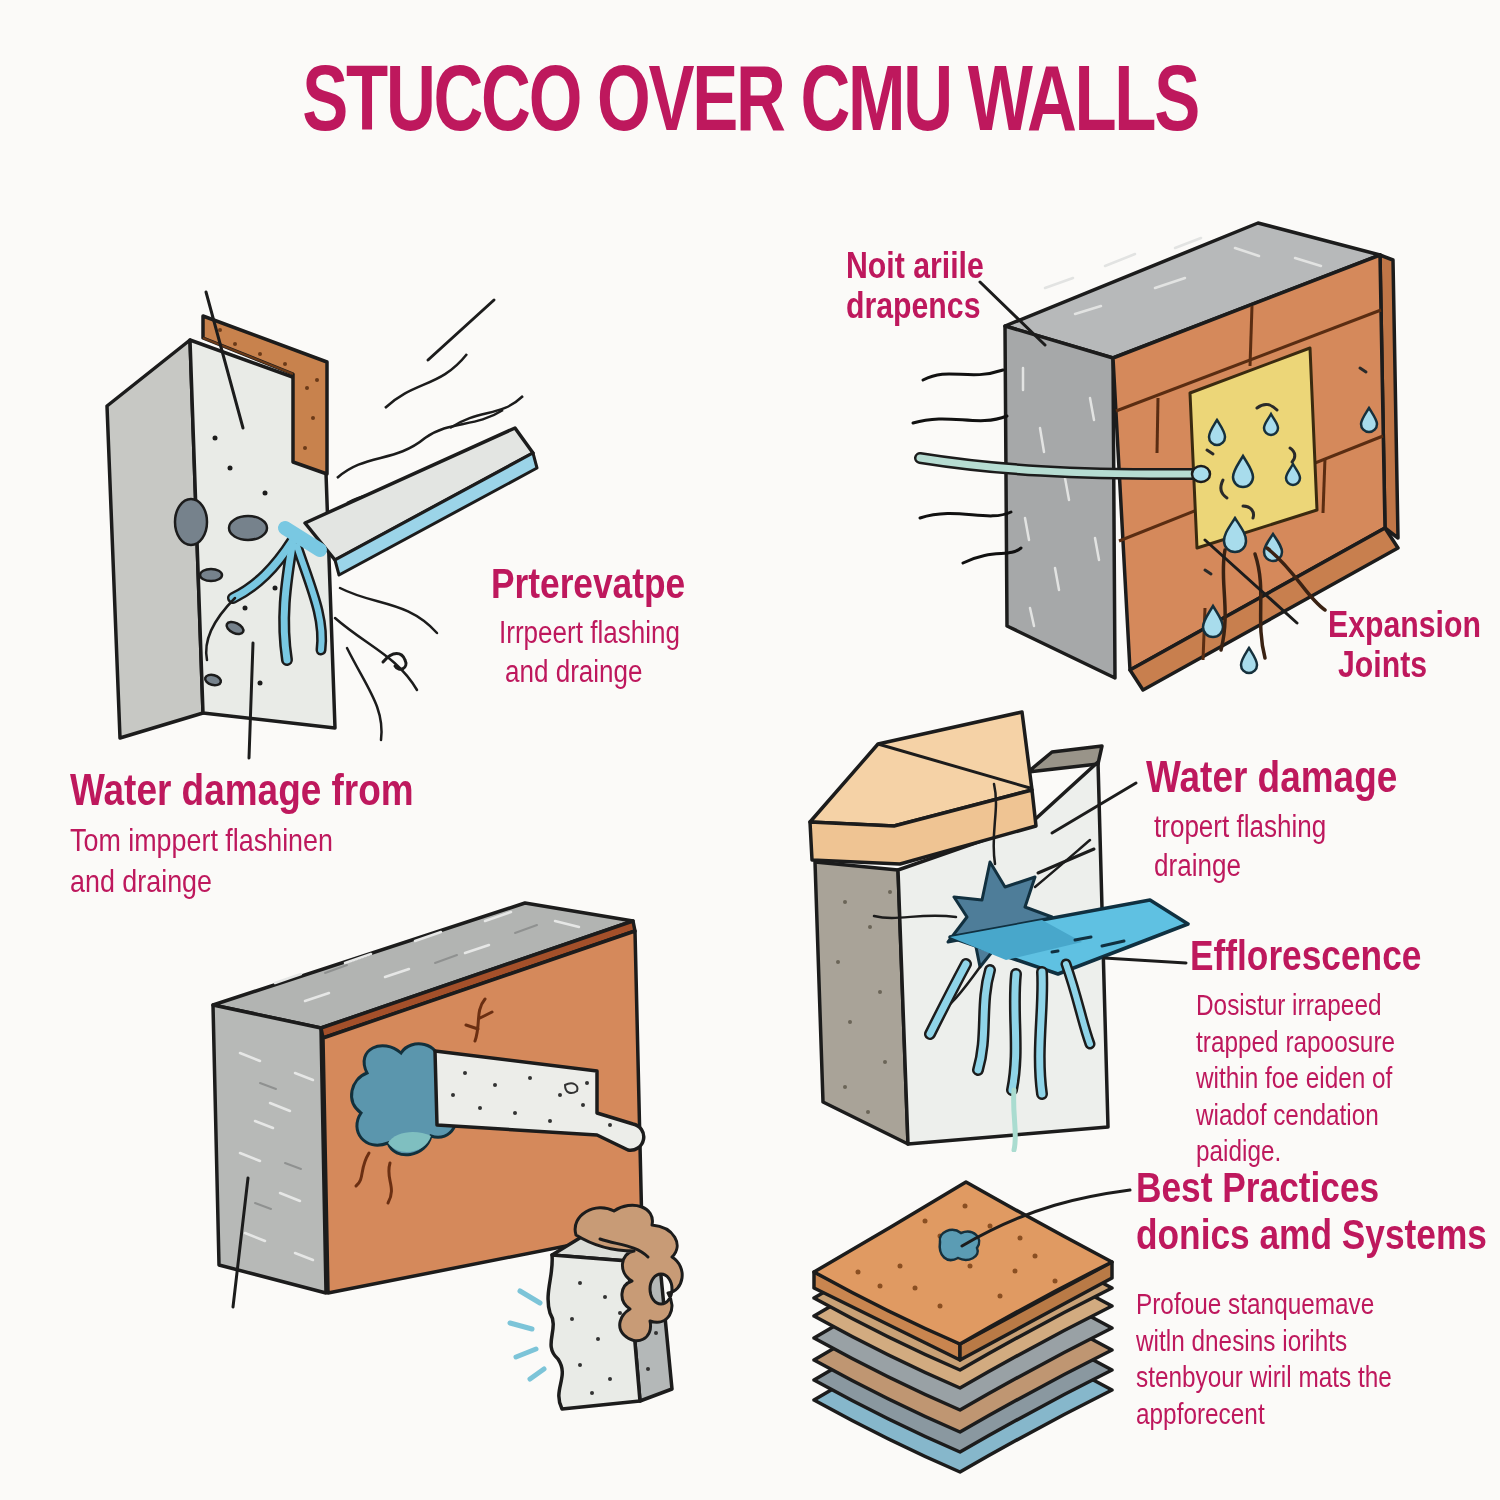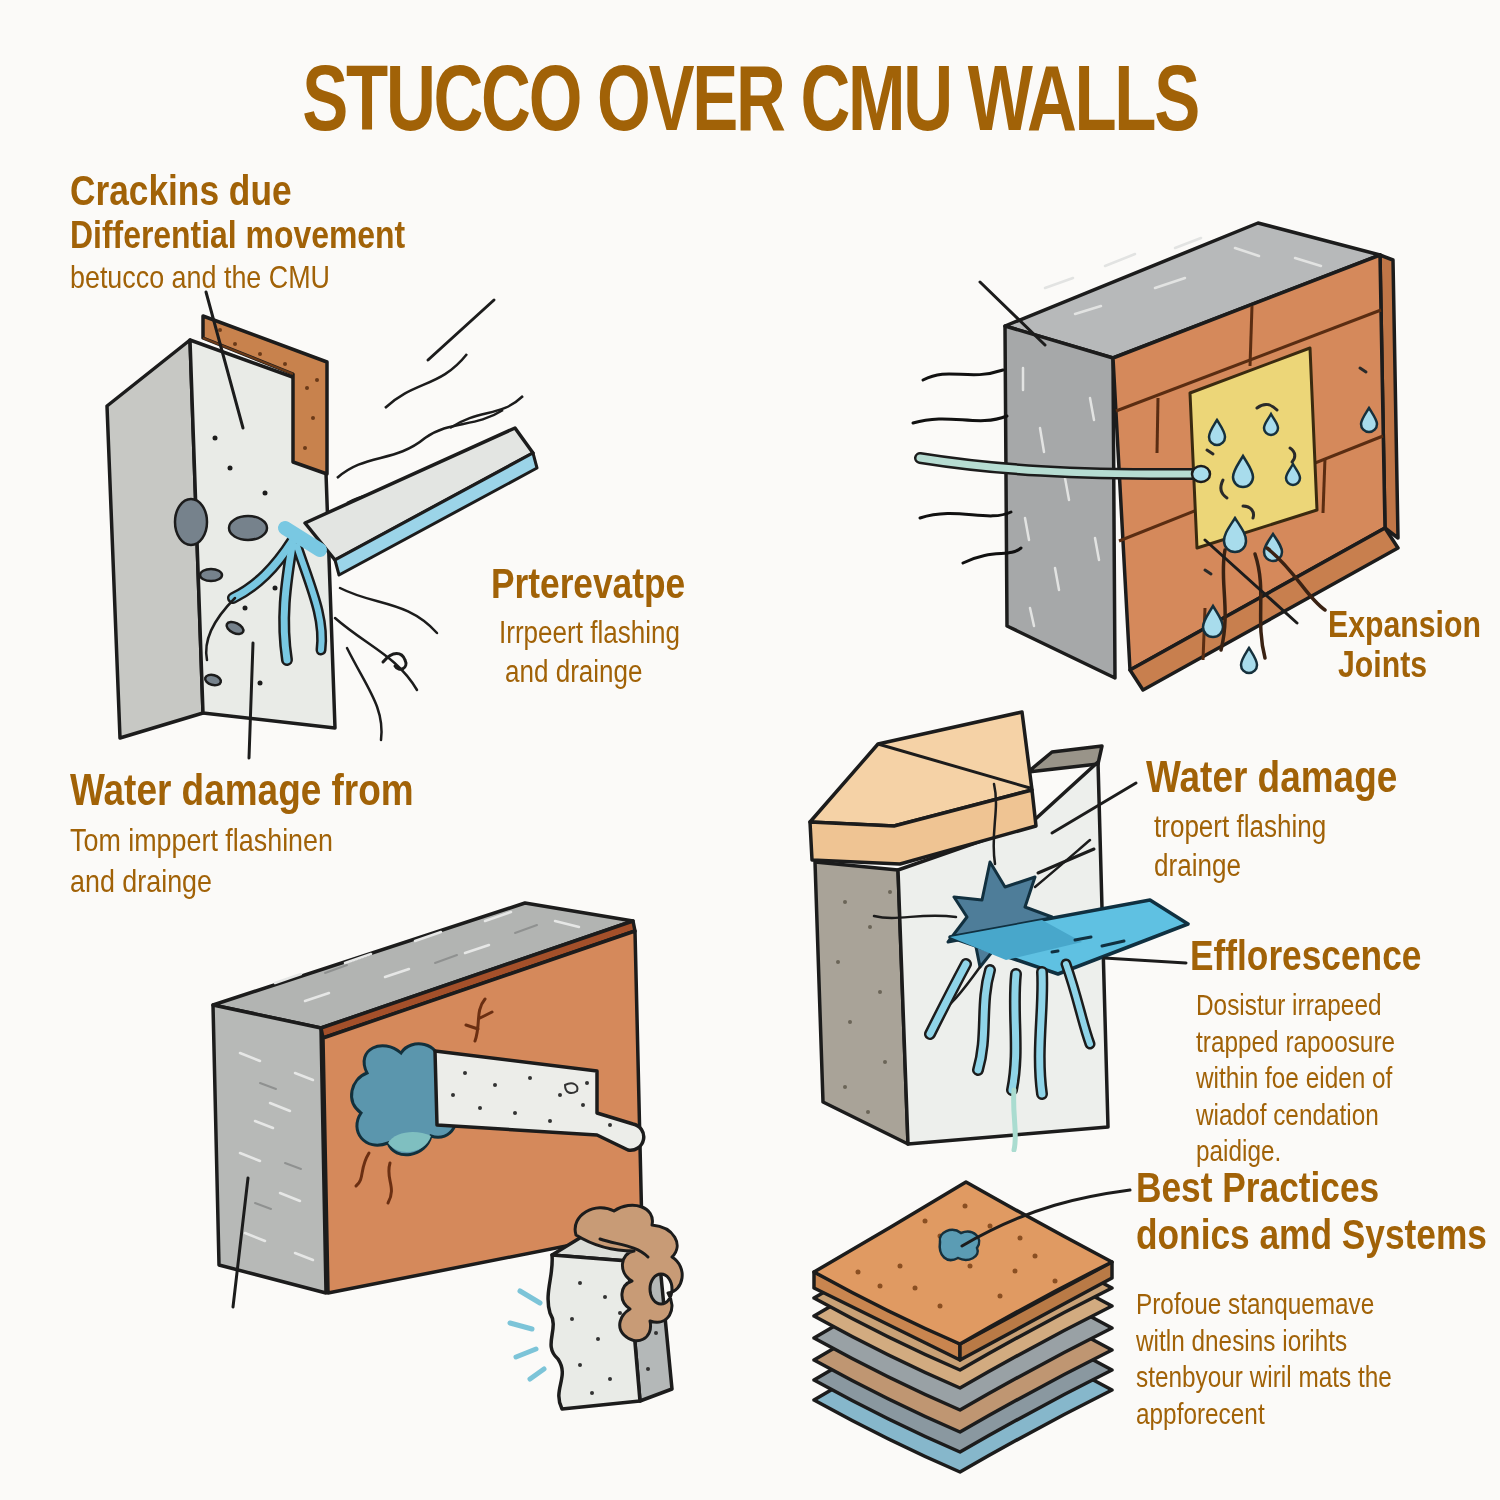--- a/index.html
+++ b/index.html
@@ -1,18 +1,18 @@
 <!DOCTYPE html>
 <html><head>
 <meta charset="utf-8">
 <style>
   html,body{margin:0;padding:0;background:#e8e8e8;}
   .canvas{
     position:relative;width:1500px;height:1500px;background:#fbfaf8;
-    font-family:"Liberation Sans",sans-serif;color:#a16207;overflow:hidden;
+    font-family:"Liberation Sans",sans-serif;color:#be185d;overflow:hidden;
   }
   .title{
     position:absolute;left:0;right:0;top:46px;text-align:center;
     font-size:92px;font-weight:800;letter-spacing:-3px;white-space:nowrap;
   }
   .title span{display:inline-block;transform:scaleX(0.75);transform-origin:50% 0;}
   .tb{position:absolute;z-index:2;}
   .tb .h,.tb .p{transform:scaleX(0.84);transform-origin:0 0;white-space:nowrap;}
   .h{font-weight:700;line-height:1.12;}
   .p{font-weight:400;line-height:1.26;}
@@ -353,33 +353,32 @@
       <path d="M1052,833 L1136,783"></path>
       <path d="M1038,873 L1094,849"></path>
       <path d="M1104,958 L1186,963"></path>
       <path d="M962,1246 C1030,1206 1085,1196 1130,1190"></path>
       <path d="M248,1178 L233,1307"></path>
       <path d="M253,643 L249,758"></path>
       <path d="M383,662 C393,650 402,652 405,660 C409,668 399,673 395,666"></path>
     </g>
   </svg>
 
-  <div class="tb" style="left:70px;top:167px">
-    <div class="h" style="font-size:42px">Crackins due</div>
-    <div class="h" style="font-size:38px">Differential movement</div>
-    <div class="p" style="font-size:32px">betucco and the CMU</div>
-  </div>
 
 
   <div class="tb" style="left:491px;top:560px">
     <div class="h" style="font-size:42px;margin-bottom:6px">Prterevatpe</div>
     <div class="p" style="font-size:31px;margin-left:8px">Irrpeert flashing</div>
     <div class="p" style="font-size:31px;margin-left:14px">and drainge</div>
   </div>
 
+  <div class="tb" style="left:846px;top:246px">
+    <div class="h" style="font-size:36px">Noit ariile</div>
+    <div class="h" style="font-size:36px">drapencs</div>
+  </div>
 
   <div class="tb" style="left:1328px;top:605px">
     <div class="h" style="font-size:36px">Expansion</div>
     <div class="h" style="font-size:36px;margin-left:10px">Joints</div>
   </div>
 
   <div class="tb" style="left:70px;top:765px">
     <div class="h" style="font-size:44px;margin-bottom:6px">Water damage from</div>
     <div class="p" style="font-size:32px">Tom imppert flashinen</div>
     <div class="p" style="font-size:32px">and drainge</div>

